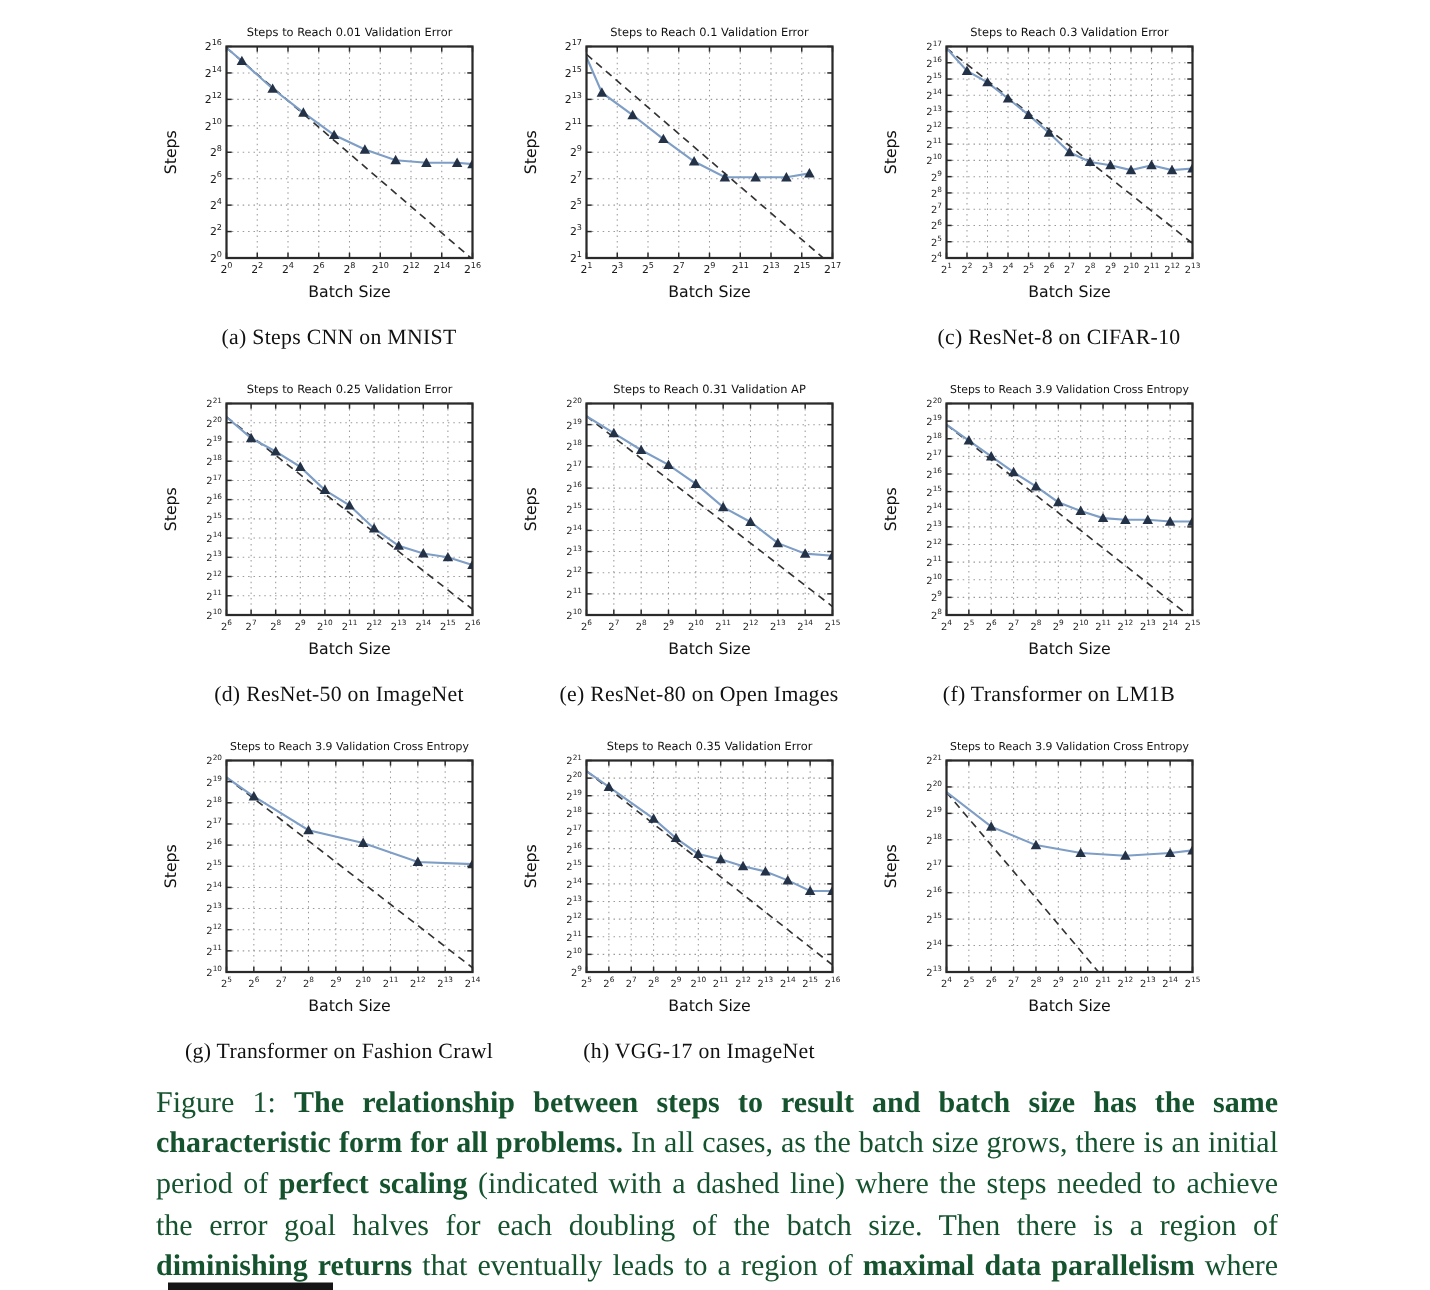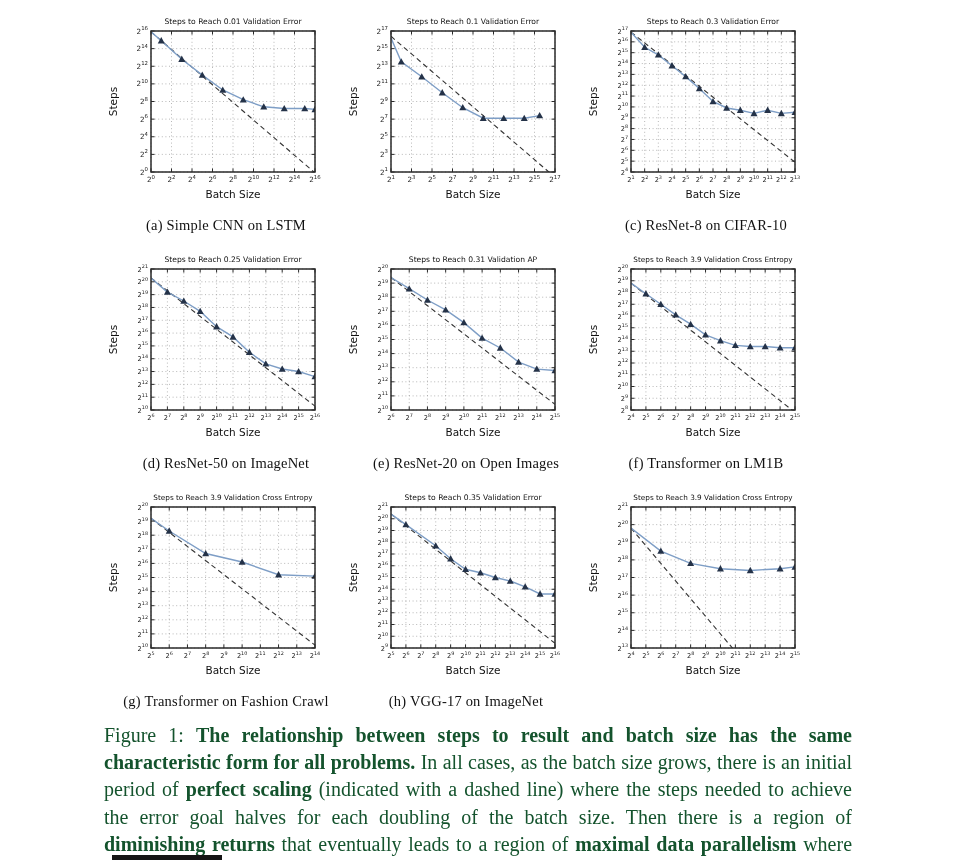--- a/index.html
+++ b/index.html
@@ -120,21 +120,21 @@
             <text x="42" y="94.1" font-size="7.2" text-anchor="end" fill="#1a1a1a" font-family="&quot;DejaVu Sans&quot;,sans-serif">2<tspan font-size="5.4" dy="-3.5">8</tspan></text>
             <text x="42" y="76.475" font-size="7.2" text-anchor="end" fill="#1a1a1a" font-family="&quot;DejaVu Sans&quot;,sans-serif">2<tspan font-size="5.4" dy="-3.5">10</tspan></text>
             <text x="42" y="58.85" font-size="7.2" text-anchor="end" fill="#1a1a1a" font-family="&quot;DejaVu Sans&quot;,sans-serif">2<tspan font-size="5.4" dy="-3.5">12</tspan></text>
             <text x="42" y="41.225" font-size="7.2" text-anchor="end" fill="#1a1a1a" font-family="&quot;DejaVu Sans&quot;,sans-serif">2<tspan font-size="5.4" dy="-3.5">14</tspan></text>
             <text x="42" y="23.6" font-size="7.2" text-anchor="end" fill="#1a1a1a" font-family="&quot;DejaVu Sans&quot;,sans-serif">2<tspan font-size="5.4" dy="-3.5">16</tspan></text>
           </g>
           <text x="127" y="14" font-size="7.60" text-anchor="middle" fill="#111" font-family="&quot;DejaVu Sans&quot;,sans-serif">Steps to Reach 0.01 Validation Error</text>
           <text transform="translate(11,91.5) rotate(-90)" font-size="10.5" text-anchor="middle" fill="#111" font-family="&quot;DejaVu Sans&quot;,sans-serif">Steps</text>
           <text x="127" y="188" font-size="10.5" text-anchor="middle" fill="#111" font-family="&quot;DejaVu Sans&quot;,sans-serif">Batch Size</text>
         </svg>
-      <figcaption class="subcap">(a) Simple CNN on LSTM</figcaption>
+      <figcaption class="subcap">(a) Steps CNN on MNIST</figcaption>
     </figure>
     <figure class="subplot">
       <svg width="240" height="198" viewBox="0 0 240 198">
           <defs>
             <clipPath id="clip1">
               <rect x="45" y="21" width="164" height="141"></rect>
             </clipPath>
           </defs>
           <g stroke="#9a9a9a" stroke-width="0.7" stroke-dasharray="1,2.6">
             <line x1="45" y1="21" x2="45" y2="162"></line>
@@ -618,21 +618,21 @@
             <text x="42" y="80" font-size="6.6" text-anchor="end" fill="#1a1a1a" font-family="&quot;DejaVu Sans&quot;,sans-serif">2<tspan font-size="4.9" dy="-3.2">16</tspan></text>
             <text x="42" y="65.9" font-size="6.6" text-anchor="end" fill="#1a1a1a" font-family="&quot;DejaVu Sans&quot;,sans-serif">2<tspan font-size="4.9" dy="-3.2">17</tspan></text>
             <text x="42" y="51.79999999999999" font-size="6.6" text-anchor="end" fill="#1a1a1a" font-family="&quot;DejaVu Sans&quot;,sans-serif">2<tspan font-size="4.9" dy="-3.2">18</tspan></text>
             <text x="42" y="37.699999999999996" font-size="6.6" text-anchor="end" fill="#1a1a1a" font-family="&quot;DejaVu Sans&quot;,sans-serif">2<tspan font-size="4.9" dy="-3.2">19</tspan></text>
             <text x="42" y="23.6" font-size="6.6" text-anchor="end" fill="#1a1a1a" font-family="&quot;DejaVu Sans&quot;,sans-serif">2<tspan font-size="4.9" dy="-3.2">20</tspan></text>
           </g>
           <text x="127" y="14" font-size="7.60" text-anchor="middle" fill="#111" font-family="&quot;DejaVu Sans&quot;,sans-serif">Steps to Reach 0.31 Validation AP</text>
           <text transform="translate(11,91.5) rotate(-90)" font-size="10.5" text-anchor="middle" fill="#111" font-family="&quot;DejaVu Sans&quot;,sans-serif">Steps</text>
           <text x="127" y="188" font-size="10.5" text-anchor="middle" fill="#111" font-family="&quot;DejaVu Sans&quot;,sans-serif">Batch Size</text>
         </svg>
-      <figcaption class="subcap">(e) ResNet-20 on Open Images</figcaption>
+      <figcaption class="subcap">(e) ResNet-80 on Open Images</figcaption>
     </figure>
     <figure class="subplot">
       <svg width="240" height="198" viewBox="0 0 240 198">
           <defs>
             <clipPath id="clip5">
               <rect x="45" y="21" width="164" height="141"></rect>
             </clipPath>
           </defs>
           <g stroke="#9a9a9a" stroke-width="0.7" stroke-dasharray="1,2.6">
             <line x1="45" y1="21" x2="45" y2="162"></line>

